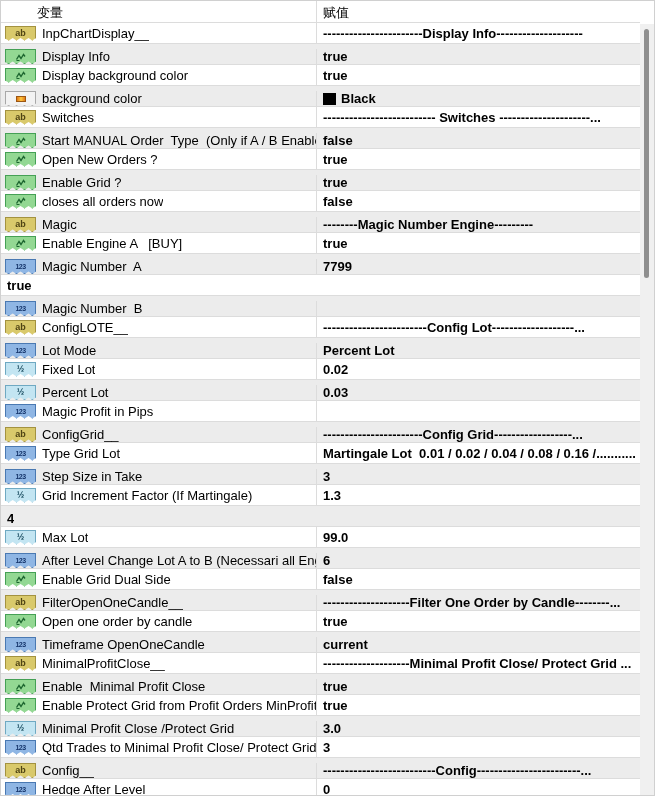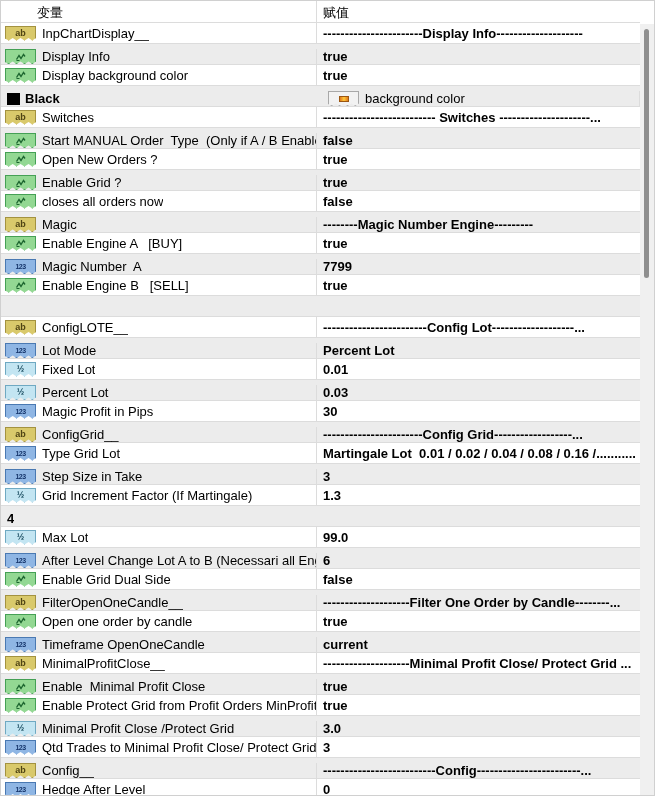--- a/index.html
+++ b/index.html
@@ -56,22 +56,22 @@
           <div class="cell cell-right"><span class="lbl">true</span></div>
         </div>
         <div class="row">
           <div class="cell cell-left"><span class="pic pic-bool"><svg width="12" height="10" viewBox="0 0 12 10">
                 <polyline points="1.5,7.5 4,3.5 6,6.5 8.5,2.5 10,4.5" fill="none" stroke="#1d6630" stroke-width="1.4"></polyline>
                 <line x1="1.5" y1="8.5" x2="4.5" y2="8.5" stroke="#1d6630" stroke-width="1.2"></line>
               </svg></span><span class="lbl">Display background color</span></div>
           <div class="cell cell-right"><span class="lbl">true</span></div>
         </div>
         <div class="row alt">
+          <div class="cell cell-left"><span class="pic pic-color"><span class="bar"></span></span><span class="lbl">background color</span></div>
           <div class="cell cell-right"><span class="swatch" style="background: rgb(0, 0, 0);"></span><span class="lbl">Black</span></div>
-          <div class="cell cell-left"><span class="pic pic-color"><span class="bar"></span></span><span class="lbl">background color</span></div>
         </div>
         <div class="row">
           <div class="cell cell-left"><span class="pic pic-string">ab</span><span class="lbl">Switches</span></div>
           <div class="cell cell-right"><span class="lbl">-------------------------- Switches ---------------------...</span></div>
         </div>
         <div class="row alt">
           <div class="cell cell-left"><span class="pic pic-bool"><svg width="12" height="10" viewBox="0 0 12 10">
                 <polyline points="1.5,7.5 4,3.5 6,6.5 8.5,2.5 10,4.5" fill="none" stroke="#1d6630" stroke-width="1.4"></polyline>
                 <line x1="1.5" y1="8.5" x2="4.5" y2="8.5" stroke="#1d6630" stroke-width="1.2"></line>
               </svg></span><span class="lbl">Start MANUAL Order  Type  (Only if A / B Enable)</span></div>
@@ -107,47 +107,43 @@
                 <polyline points="1.5,7.5 4,3.5 6,6.5 8.5,2.5 10,4.5" fill="none" stroke="#1d6630" stroke-width="1.4"></polyline>
                 <line x1="1.5" y1="8.5" x2="4.5" y2="8.5" stroke="#1d6630" stroke-width="1.2"></line>
               </svg></span><span class="lbl">Enable Engine A   [BUY]</span></div>
           <div class="cell cell-right"><span class="lbl">true</span></div>
         </div>
         <div class="row alt">
           <div class="cell cell-left"><span class="pic pic-int">123</span><span class="lbl">Magic Number  A</span></div>
           <div class="cell cell-right"><span class="lbl">7799</span></div>
         </div>
         <div class="row">
-          <div class="cell cell-left"><span class="pic pic-bool"><svg width="12" height="10" viewBox="0 0 12 10">
-                <polyline points="1.5,7.5 4,3.5 6,6.5 8.5,2.5 10,4.5" fill="none" stroke="#1d6630" stroke-width="1.4"></polyline>
-                <line x1="1.5" y1="8.5" x2="4.5" y2="8.5" stroke="#1d6630" stroke-width="1.2"></line>
-              </svg></span><span class="lbl">Enable Engine B   [SELL]</span></div>
-          <div class="cell cell-right"><span class="lbl">true</span></div>
-        </div>
-        <div class="row alt">
+          <div class="cell cell-right"><span class="lbl">true</span></div>
+        </div>
+        <div class="row alt">
+          <div class="cell cell-left"><span class="pic pic-int">123</span><span class="lbl">Magic Number  B</span></div>
         </div>
         <div class="row">
           <div class="cell cell-left"><span class="pic pic-string">ab</span><span class="lbl">ConfigLOTE__</span></div>
           <div class="cell cell-right"><span class="lbl">------------------------Config Lot-------------------...</span></div>
         </div>
         <div class="row alt">
           <div class="cell cell-left"><span class="pic pic-int">123</span><span class="lbl">Lot Mode</span></div>
           <div class="cell cell-right"><span class="lbl">Percent Lot</span></div>
         </div>
         <div class="row">
           <div class="cell cell-left"><span class="pic pic-double">½</span><span class="lbl">Fixed Lot</span></div>
-          <div class="cell cell-right"><span class="lbl">0.01</span></div>
+          <div class="cell cell-right"><span class="lbl">0.02</span></div>
         </div>
         <div class="row alt">
           <div class="cell cell-left"><span class="pic pic-double">½</span><span class="lbl">Percent Lot</span></div>
           <div class="cell cell-right"><span class="lbl">0.03</span></div>
         </div>
         <div class="row">
           <div class="cell cell-left"><span class="pic pic-int">123</span><span class="lbl">Magic Profit in Pips</span></div>
-          <div class="cell cell-right"><span class="lbl">30</span></div>
         </div>
         <div class="row alt">
           <div class="cell cell-left"><span class="pic pic-string">ab</span><span class="lbl">ConfigGrid__</span></div>
           <div class="cell cell-right"><span class="lbl">-----------------------Config Grid------------------...</span></div>
         </div>
         <div class="row">
           <div class="cell cell-left"><span class="pic pic-int">123</span><span class="lbl">Type Grid Lot</span></div>
           <div class="cell cell-right"><span class="lbl">Martingale Lot  0.01 / 0.02 / 0.04 / 0.08 / 0.16 /...........</span></div>
         </div>
         <div class="row alt">

